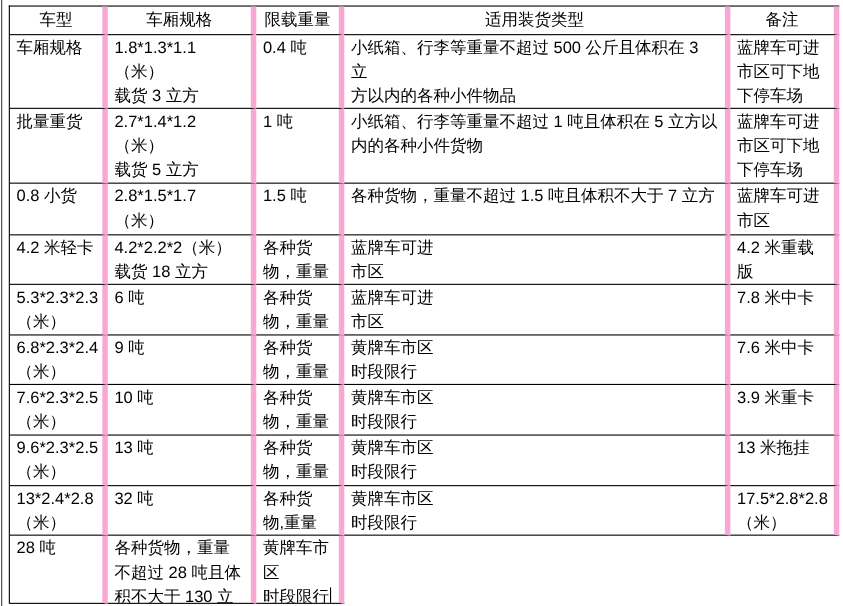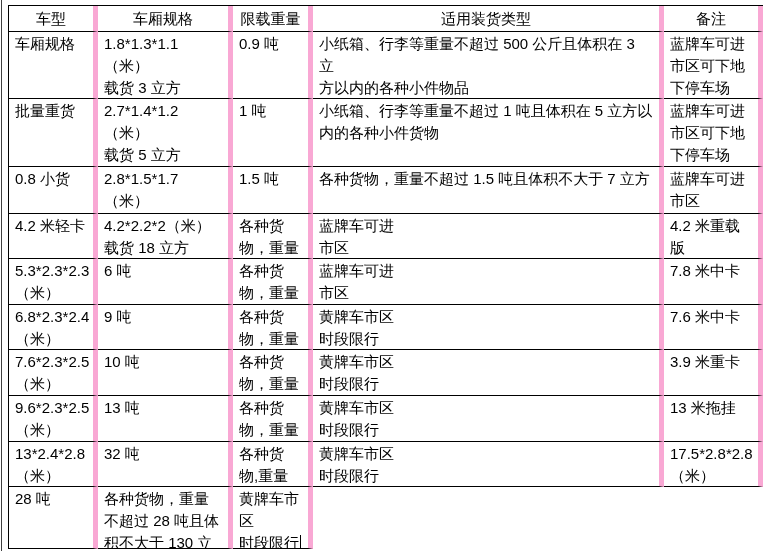--- a/index.html
+++ b/index.html
@@ -79,21 +79,21 @@
       </div>
       <div class="cell th">
         <span>适用装货类型</span>
       </div>
       <div class="cell th">
         <span>备注</span>
       </div>
       <div class="cell"><span>车厢规格</span></div>
       <div class="cell"><span>1.8*1.3*1.1（米）
 载货 3 立方</span></div>
-      <div class="cell"><span>0.9 吨</span></div>
+      <div class="cell"><span>0.4 吨</span></div>
       <div class="cell"><span>小纸箱、行李等重量不超过 500 公斤且体积在 3 立
 方以内的各种小件物品</span></div>
       <div class="cell"><span>蓝牌车可进
 市区可下地
 下停车场</span></div>
       <div class="cell"><span>批量重货</span></div>
       <div class="cell"><span>2.7*1.4*1.2（米）
 载货 5 立方</span></div>
       <div class="cell"><span>1 吨</span></div>
       <div class="cell"><span>小纸箱、行李等重量不超过 1 吨且体积在 5 立方以

